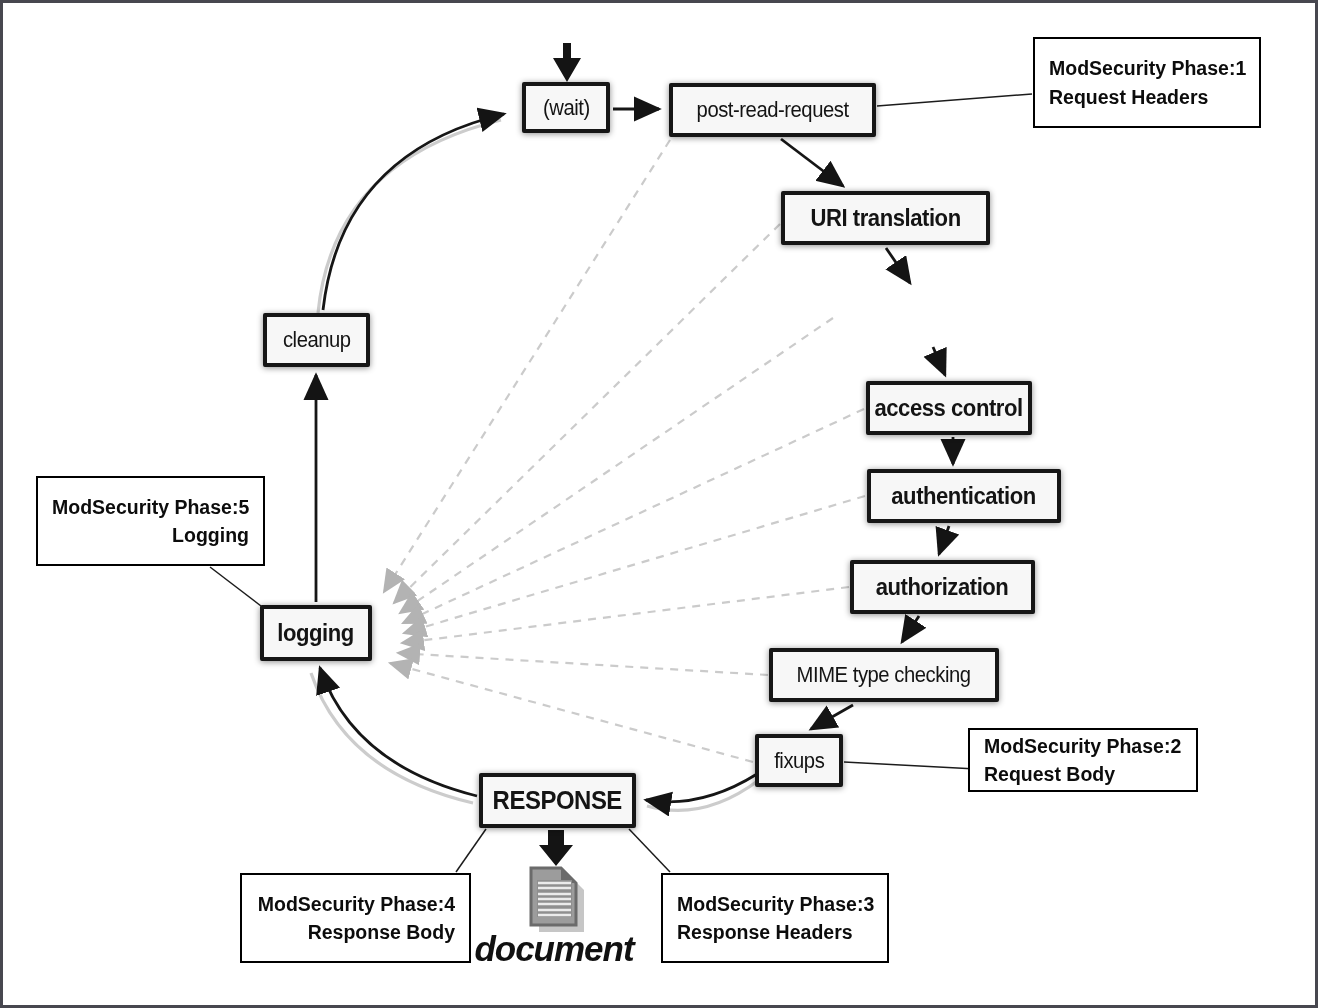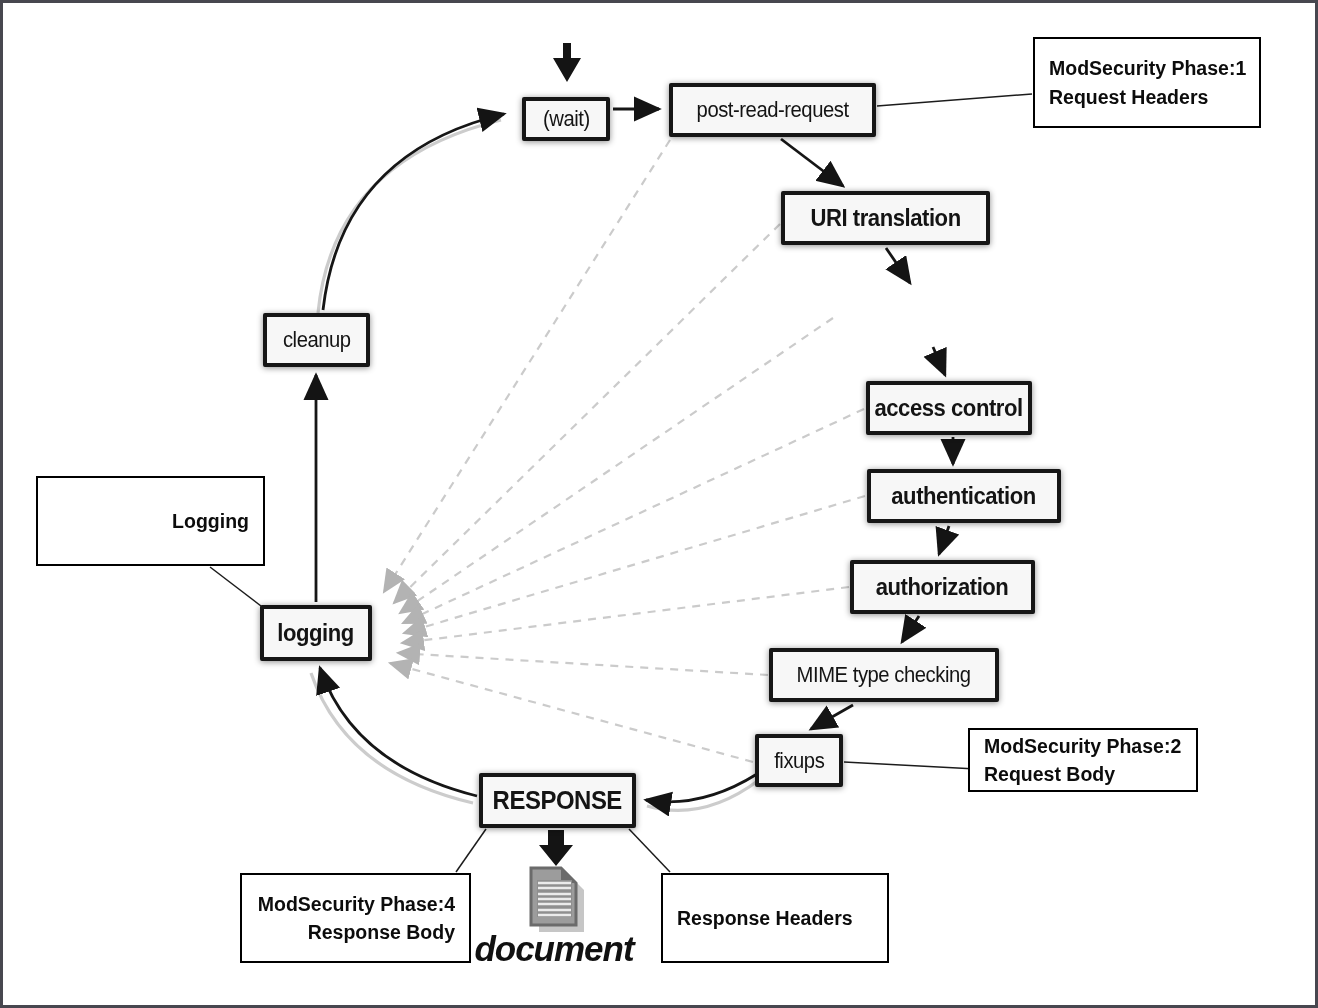--- a/index.html
+++ b/index.html
@@ -104,21 +104,21 @@
         <line x1="535" y1="885" x2="568" y2="885"></line>
         <line x1="535" y1="891" x2="568" y2="891"></line>
         <line x1="535" y1="896" x2="568" y2="896"></line>
         <line x1="535" y1="901" x2="568" y2="901"></line>
         <line x1="535" y1="907" x2="568" y2="907"></line>
         <line x1="535" y1="912" x2="568" y2="912"></line>
       </g>
     </g>
   </svg>
 
-  <div class="node light" style="left:519px;top:94px;width:88px;height:44px">
+  <div class="node light" style="left:519px;top:79px;width:88px;height:51px">
     <span class="nl">(wait)</span>
   </div>
   <div class="node light" style="left:666px;top:80px;width:207px;height:54px">
     <span class="nl">post-read-request</span>
   </div>
   <div class="node heavy" style="left:778px;top:188px;width:209px;height:54px">
     <span class="nl">URI translation</span>
   </div>
   <div class="node heavy" style="left:863px;top:378px;width:166px;height:54px">
     <span class="nl">access control</span>
@@ -147,25 +147,27 @@
 
   <div class="ann left" style="left:1030px;top:34px;width:228px;height:91px">
     <div>ModSecurity Phase:1</div>
     <div>Request Headers</div>
   </div>
   <div class="ann left" style="left:965px;top:725px;width:230px;height:64px">
     <div>ModSecurity Phase:2</div>
     <div>Request Body</div>
   </div>
   <div class="ann left" style="left:658px;top:870px;width:228px;height:90px">
+    <div>ModSecurity Phase:3</div>
     <div>Response Headers</div>
   </div>
   <div class="ann right" style="left:237px;top:870px;width:231px;height:90px">
     <div>ModSecurity Phase:4</div>
     <div>Response Body</div>
   </div>
   <div class="ann right" style="left:33px;top:473px;width:229px;height:90px">
+    <div>ModSecurity Phase:5</div>
     <div>Logging</div>
   </div>
 
   <div class="doclabel">document</div>
 
 </div>
 
 </body></html>

